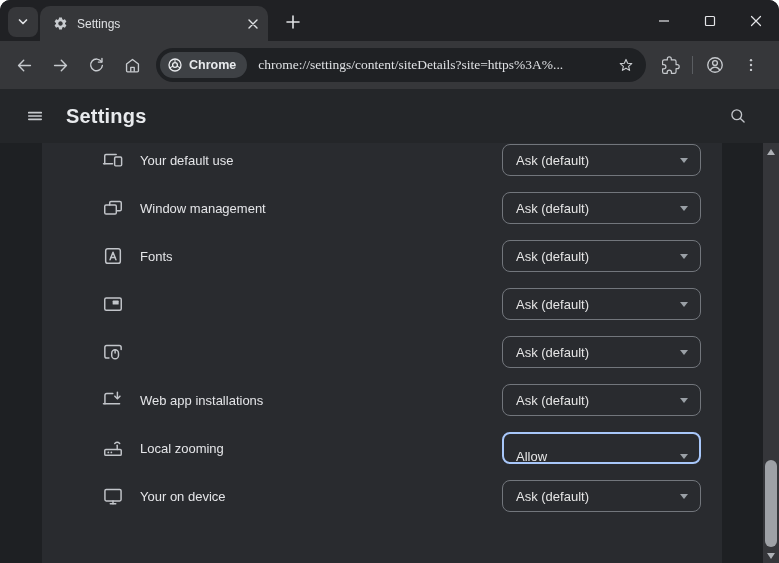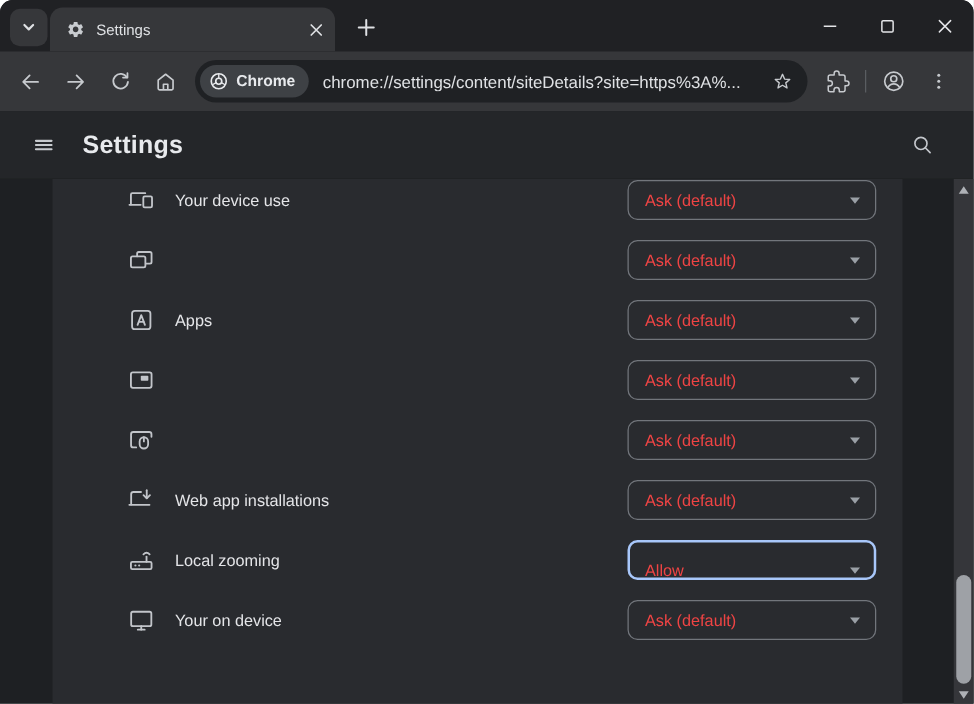--- a/index.html
+++ b/index.html
@@ -25,39 +25,39 @@
   .win-btn{width:46px;height:41px;display:flex;align-items:center;justify-content:center;cursor:pointer;}
   
   .toolbar{height:48px;background:#36373A;display:flex;align-items:center;padding:0 10px 0 6px;justify-content:space-between;}
   .tb-btn{width:32px;height:32px;border-radius:50%;display:flex;align-items:center;justify-content:center;
     flex:none;cursor:pointer;margin:0 2px;}
   .omnibox{flex:1;height:34px;background:#1F2124;border-radius:17px;display:flex;align-items:center;
     margin:0 6px;padding:0 6px 0 4px;min-width:0;}
   .chip{height:26px;background:#3E4145;border-radius:13px;display:flex;align-items:center;
     padding:0 11px 0 7px;flex:none;cursor:pointer;}
   .chip-label{margin-left:6px;font-size:12.5px;font-weight:bold;color:#E8EAED;}
-  .url{flex:1;margin-left:11px;font-size:13.5px;color:#DFE1E4;white-space:nowrap;overflow:hidden;min-width:0;}
+  .url{flex:1;margin-left:11px;font-size:13.5px;color:#DFE1E4;white-space:nowrap;overflow:hidden;min-width:0;font-family:Liberation Serif, serif;}
   .ob-star{width:28px;height:28px;border-radius:50%;display:flex;align-items:center;justify-content:center;flex:none;cursor:pointer;}
   .tb-sep{width:1px;height:18px;background:#5A5D61;margin:0 4px;flex:none;}
   
   .sheader{height:54px;background:#242629;display:flex;align-items:center;padding:0 14px 0 16px;}
   .menu-btn{width:38px;height:38px;border-radius:50%;display:flex;align-items:center;justify-content:center;cursor:pointer;flex:none;}
   .sheader-title{margin-left:12px;font-size:20px;font-weight:600;color:#E8EAED;letter-spacing:.2px;}
   .sheader-spacer{flex:1;}
   .search-btn{width:38px;height:38px;border-radius:50%;display:flex;align-items:center;justify-content:center;cursor:pointer;flex:none;margin-right:8px;}
   
   .content{position:relative;height:422px;background:#1E2023;overflow:hidden;}
   .card{position:absolute;left:42px;top:0;width:680px;height:100%;background:#292B2F;}
   .rows{margin-top:-7px;}
   .row{height:48px;display:flex;align-items:center;padding-left:60px;}
   .row-icon{width:22px;height:22px;color:#C2C5CA;flex:none;display:flex;}
   .row-label{margin-left:16px;font-size:13px;color:#E4E5E8;}
   .row-select{margin-left:auto;margin-right:21px;width:199px;height:32px;border:1px solid #72767C;
     border-radius:8px;display:flex;align-items:center;padding:0 12px 0 13px;background:#292B2F;cursor:pointer;}
-  .row-select .val{flex:1;font-size:13px;color:#ef4444;white-space:nowrap;overflow:hidden;}
+  .row-select .val{flex:1;font-size:13px;color:#e5e5e5;white-space:nowrap;overflow:hidden;}
   .caret{width:0;height:0;border-left:4.5px solid transparent;border-right:4.5px solid transparent;
     border-top:5px solid #9AA0A6;flex:none;}
   .row-select.focused{border:2px solid #A8C7FA;padding:16px 11px 0 12px;}
   
   .scrollbar{position:absolute;right:0;top:0;width:16px;height:100%;background:#35363A;}
   .sb-up{position:absolute;top:6px;left:3.5px;width:0;height:0;
     border-left:4.5px solid transparent;border-right:4.5px solid transparent;border-bottom:6px solid #AEB1B6;cursor:pointer;}
   .sb-down{position:absolute;bottom:6px;left:3.5px;width:0;height:0;
     border-left:4.5px solid transparent;border-right:4.5px solid transparent;border-top:6px solid #AEB1B6;cursor:pointer;}
   .sb-thumb{position:absolute;top:317px;left:2px;width:12px;height:87px;border-radius:6px;background:#9EA1A6;cursor:pointer;}
@@ -225,49 +225,50 @@
       <div class="rows">
 
         <div class="row">
           <span class="row-icon">
             <svg width="22" height="22" viewBox="0 0 24 24" fill="none" stroke="currentColor" stroke-width="1.6" stroke-linecap="round" stroke-linejoin="round">
                 <path d="M3 16V7.3C3 6.6 3.6 6 4.3 6H15.5"></path>
                 <path d="M1.7 16.2h9.8"></path>
                 <rect x="13.8" y="8.8" width="7.6" height="9.6" rx="1.2"></rect>
               </svg>
           </span>
-          <span class="row-label">Your device use</span>
+          <span class="row-label">Your default use</span>
           <div class="row-select" role="combobox">
             <span class="val">Ask (default)</span>
             <span class="caret"></span>
           </div>
         </div>
 
         <div class="row">
           <span class="row-icon">
             <svg width="22" height="22" viewBox="0 0 24 24" fill="none" stroke="currentColor" stroke-width="1.6" stroke-linecap="round" stroke-linejoin="round">
                 <rect x="3" y="8.8" width="12.6" height="9.7" rx="1.4"></rect>
                 <path d="M8.4 8.8V6.4c0-.8.6-1.4 1.4-1.4h9.8c.8 0 1.4.6 1.4 1.4v7.3c0 .8-.6 1.4-1.4 1.4h-3.3"></path>
               </svg>
           </span>
+          <span class="row-label">Window management</span>
           <div class="row-select" role="combobox">
             <span class="val">Ask (default)</span>
             <span class="caret"></span>
           </div>
         </div>
 
         <div class="row">
           <span class="row-icon">
             <svg width="22" height="22" viewBox="0 0 24 24" fill="none" stroke="currentColor" stroke-width="1.6" stroke-linecap="round" stroke-linejoin="round">
                 <rect x="4" y="4" width="16" height="16" rx="2.4"></rect>
                 <path d="M8.8 16.2L12 7.8l3.2 8.4"></path>
                 <path d="M9.9 13.6h4.2"></path>
               </svg>
           </span>
-          <span class="row-label">Apps</span>
+          <span class="row-label">Fonts</span>
           <div class="row-select" role="combobox">
             <span class="val">Ask (default)</span>
             <span class="caret"></span>
           </div>
         </div>
 
         <div class="row">
           <span class="row-icon">
             <svg width="22" height="22" viewBox="0 0 24 24" fill="none" stroke="currentColor" stroke-width="1.6" stroke-linejoin="round">
                 <rect x="3" y="5.4" width="18" height="13.4" rx="1.7"></rect>

